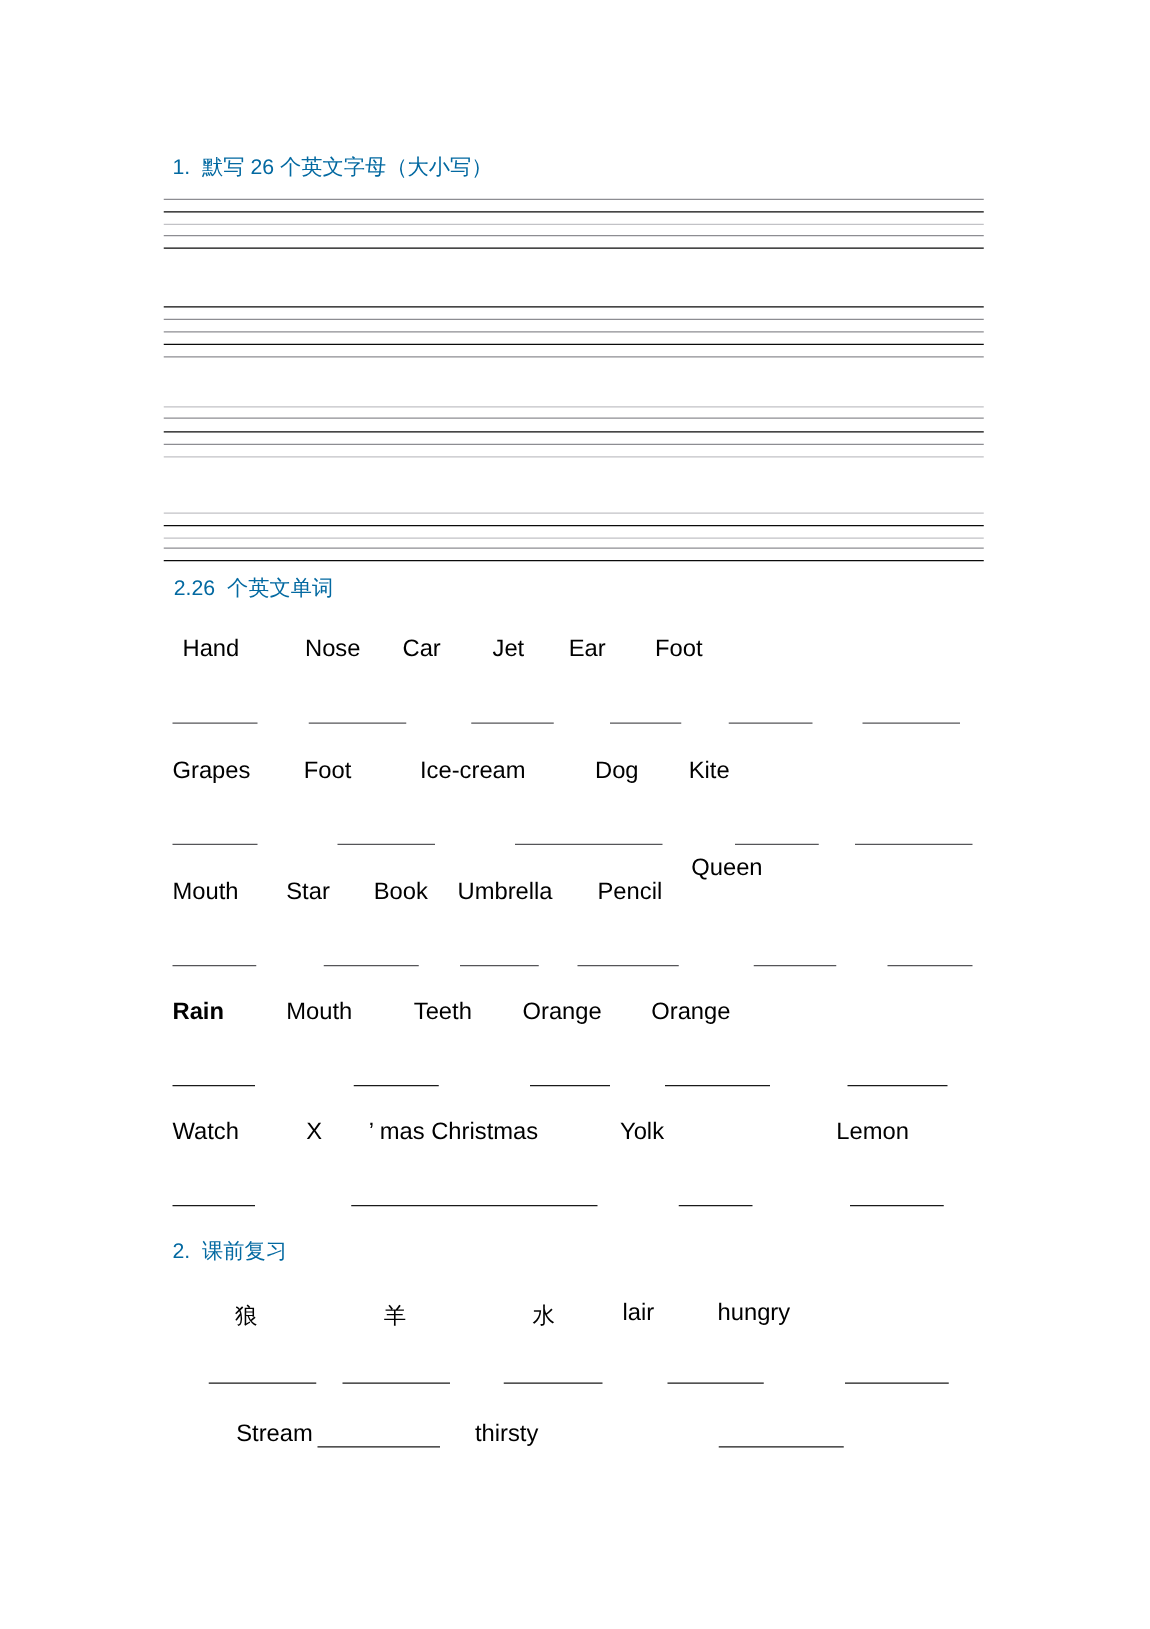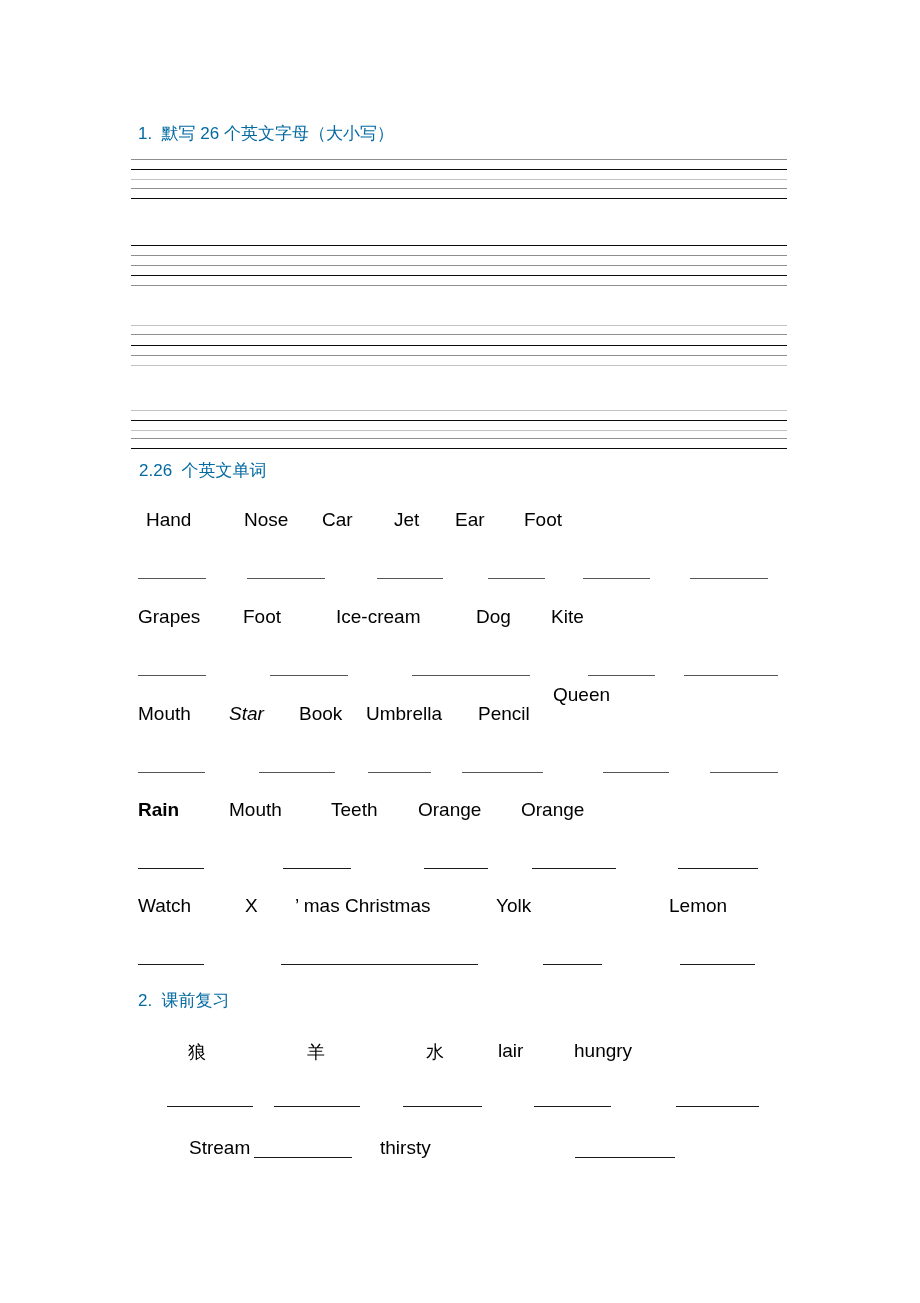--- a/index.html
+++ b/index.html
@@ -131,21 +131,21 @@
   <div class="word" style="left:476px; top:606px;">Dog</div>
   <div class="word" style="left:551px; top:606px;">Kite</div>
 
   <div class="blank" style="left:138px; top:675px; width:68px;"></div>
   <div class="blank" style="left:270px; top:675px; width:78px;"></div>
   <div class="blank" style="left:412px; top:675px; width:118px;"></div>
   <div class="blank" style="left:588px; top:675px; width:67px;"></div>
   <div class="blank" style="left:684px; top:675px; width:94px;"></div>
 
   <div class="word" style="left:138px; top:703px;">Mouth</div>
-  <div class="word" style="left:229px; top:703px;font-style:italic;">Star</div>
+  <div class="word" style="left:229px; top:703px;">Star</div>
   <div class="word" style="left:299px; top:703px;">Book</div>
   <div class="word" style="left:366px; top:703px;">Umbrella</div>
   <div class="word" style="left:478px; top:703px;">Pencil</div>
   <div class="word" style="left:553px; top:684px;">Queen</div>
 
   <div class="blank" style="left:138px; top:772px; width:67px;"></div>
   <div class="blank" style="left:259px; top:772px; width:76px;"></div>
   <div class="blank" style="left:368px; top:772px; width:63px;"></div>
   <div class="blank" style="left:462px; top:772px; width:81px;"></div>
   <div class="blank" style="left:603px; top:772px; width:66px;"></div>

